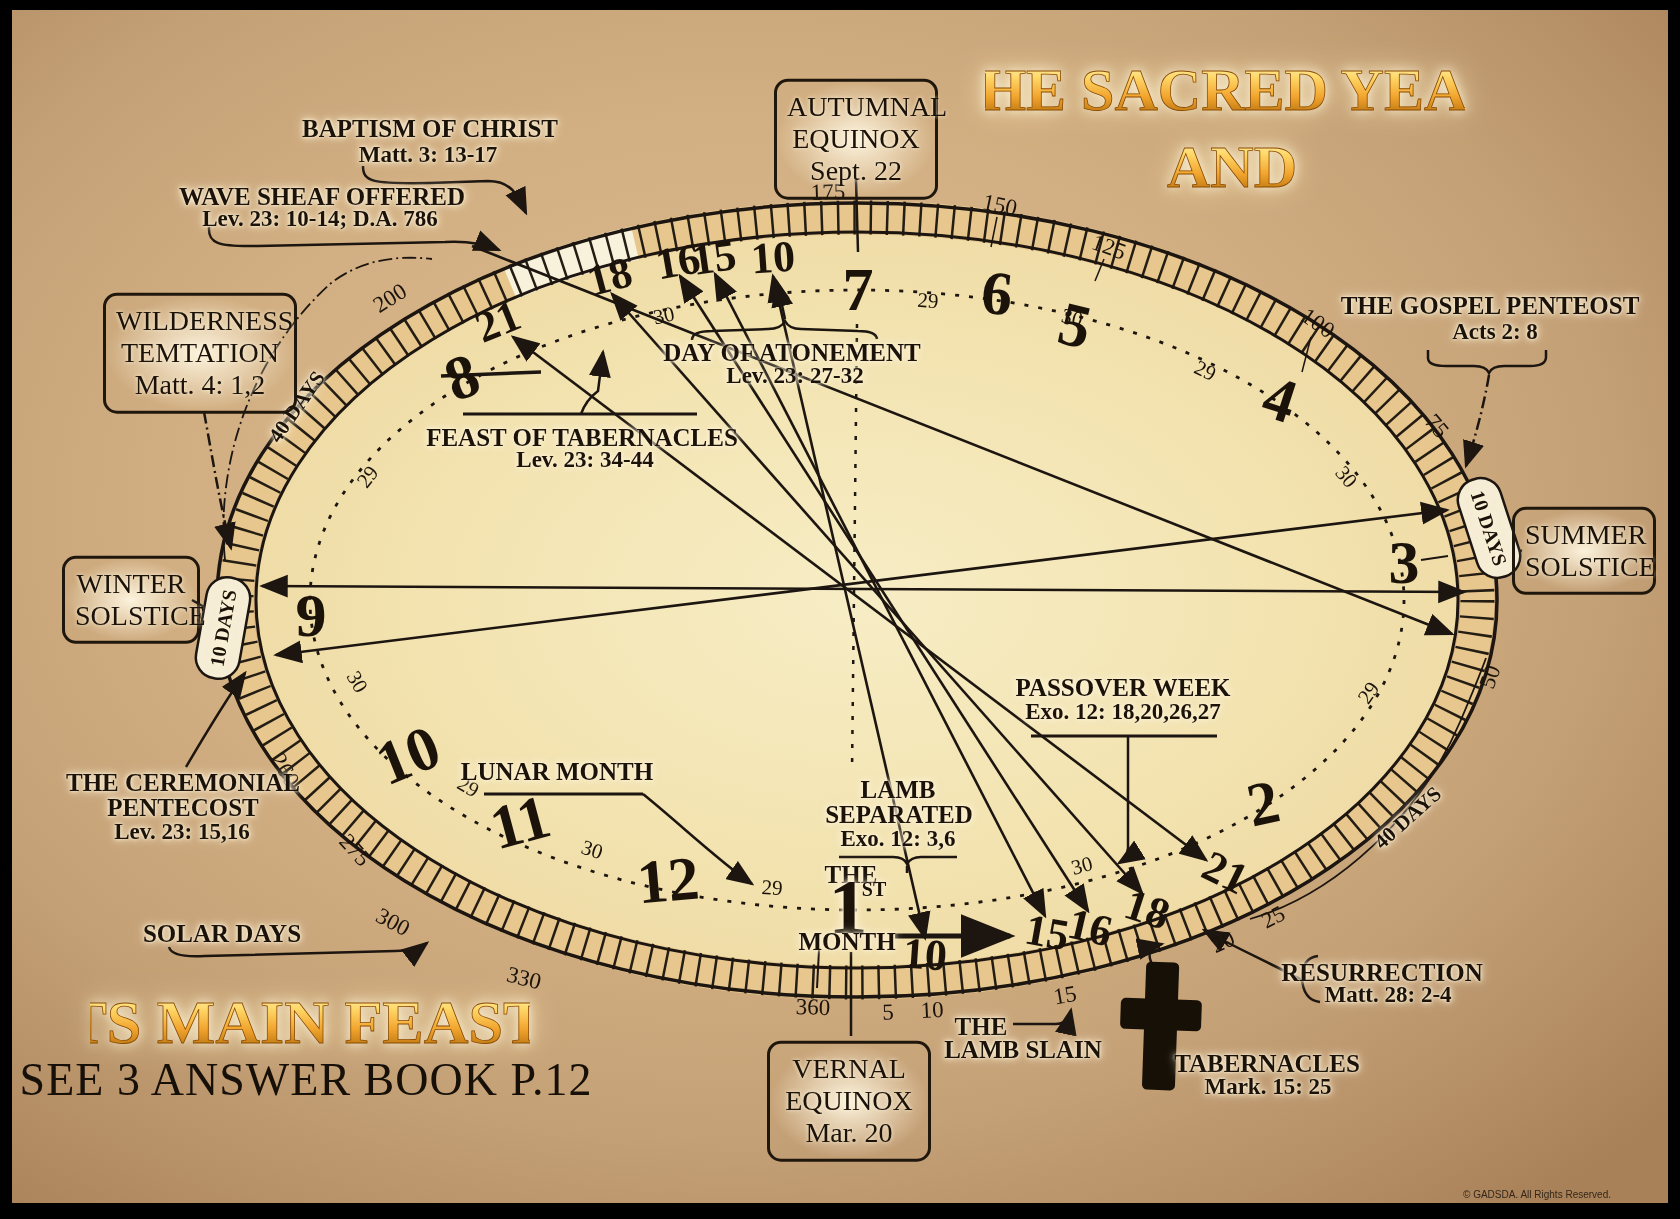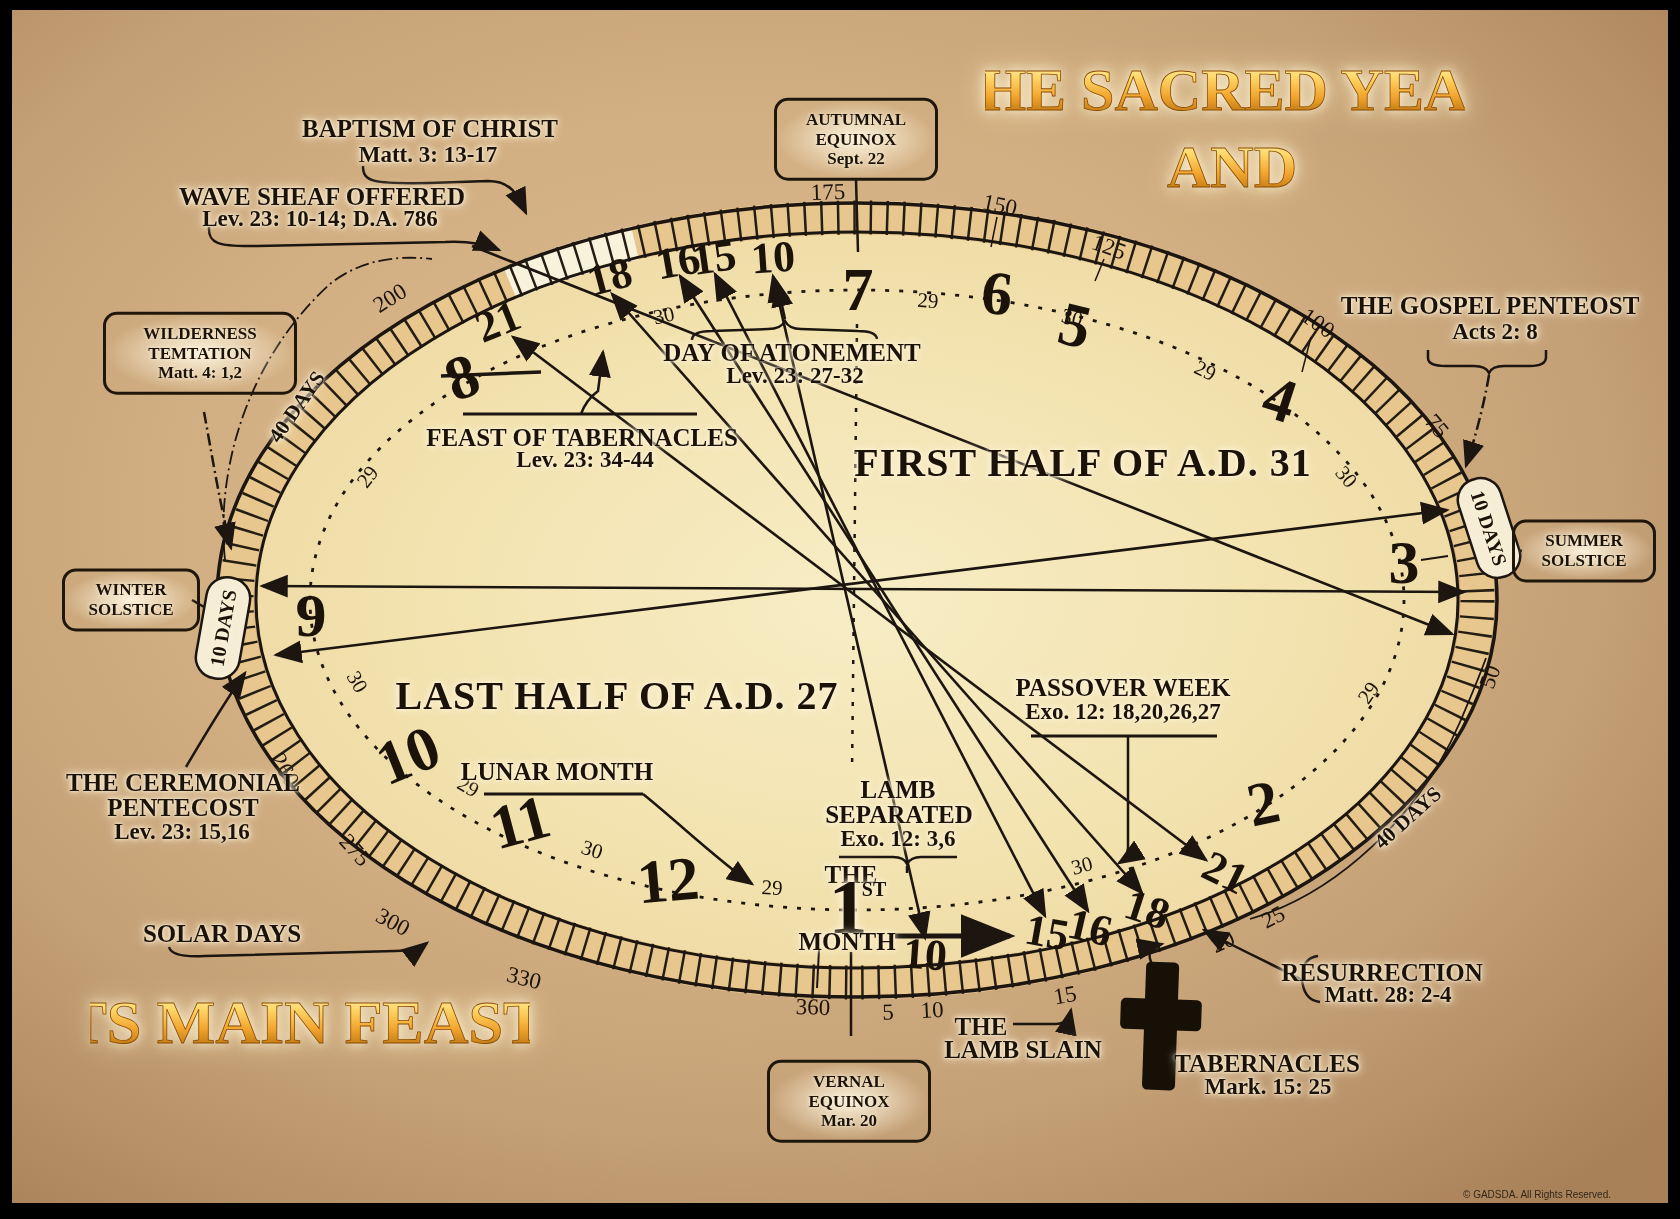--- a/index.html
+++ b/index.html
@@ -14,21 +14,21 @@
   .month{font-size:62px;}
   .day{font-size:44px;}
   .scale{font-size:23px;font-weight:normal;}
   .lunar{font-size:21px;font-weight:normal;}
   .ann{font-size:25px;}
   .ann-sm{font-size:23px;}
   .half{font-size:40px;letter-spacing:1px;}
   .plaque{position:absolute;transform:translate(-50%,-50%);border:3px solid #20170c;border-radius:14px;
           padding:9px 10px;text-align:center;color:#1b130a;
           background:radial-gradient(closest-side, rgba(255,247,226,.95), rgba(255,247,226,0));}
-  .plaque .bl{font-size:17px;font-weight:bold;line-height:1.15;text-shadow:0 0 4px #fff3d8;}
+  .plaque .bl{font-size:28px;font-weight:normal;line-height:1.15;text-shadow:0 0 4px #fff3d8;}
   .goldsvg{position:absolute;filter:drop-shadow(0 0 6px rgba(255,249,225,.95)) drop-shadow(0 0 14px rgba(255,236,180,.6));}
   .gt{font-family:"Liberation Serif","DejaVu Serif",serif;font-weight:bold;fill:url(#goldgrad);stroke:#8a4c05;stroke-width:.8;}
   .see{font-size:46px;font-weight:normal;color:#171008;letter-spacing:1px;}
   .copyright{font-family:"Liberation Sans","DejaVu Sans",sans-serif;font-size:10px;font-weight:normal;color:#33271a;}
 </style>
 </head>
 <body>
 
 <div id="stage">
   <div id="paper"></div>
@@ -128,24 +128,23 @@
     </g>
   </svg>
 
   <svg class="goldsvg" style="left:985px;top:55px;width:480px;height:150px" viewBox="0 0 480 150">
     <text class="gt" x="240" y="55" font-size="60" text-anchor="middle">THE SACRED YEAR</text>
     <text class="gt" x="247" y="132" font-size="60" text-anchor="middle">AND</text>
   </svg>
   <svg class="goldsvg" style="left:90px;top:985px;width:440px;height:80px" viewBox="0 0 440 80">
     <text class="gt" x="220" y="58" font-size="62" text-anchor="middle">ITS MAIN FEASTS</text>
   </svg>
+  <div class="lbl see" style="left:306px;top:1080px">SEE 3 ANSWER BOOK P.12</div>
   <div class="lbl copyright" style="left:1537px;top:1195px">© GADSDA. All Rights Reserved.</div>
 
-  <div class="lbl half glow" style="left:1083px;top:463px">FIRST HALF OF A.D. 31</div>
-  <div class="lbl half glow" style="left:617px;top:696px">LAST HALF OF A.D. 27</div>
 
   <div class="lbl month" style="left:858px;top:289px">7</div>
   <div class="lbl month" style="left:997px;top:293px;--r:6deg">6</div>
   <div class="lbl month" style="left:1075px;top:325px;--r:14deg">5</div>
   <div class="lbl month" style="left:1280px;top:399px;--r:18deg">4</div>
   <div class="lbl month" style="left:1404px;top:562px">3</div>
   <div class="lbl month" style="left:1263px;top:803px;--r:-12deg">2</div>
   <div class="lbl month" style="left:668px;top:880px;--r:-5deg">12</div>
   <div class="lbl month" style="left:520px;top:822px;--r:-15deg">11</div>
   <div class="lbl month" style="left:408px;top:755px;--r:-22deg">10</div>

